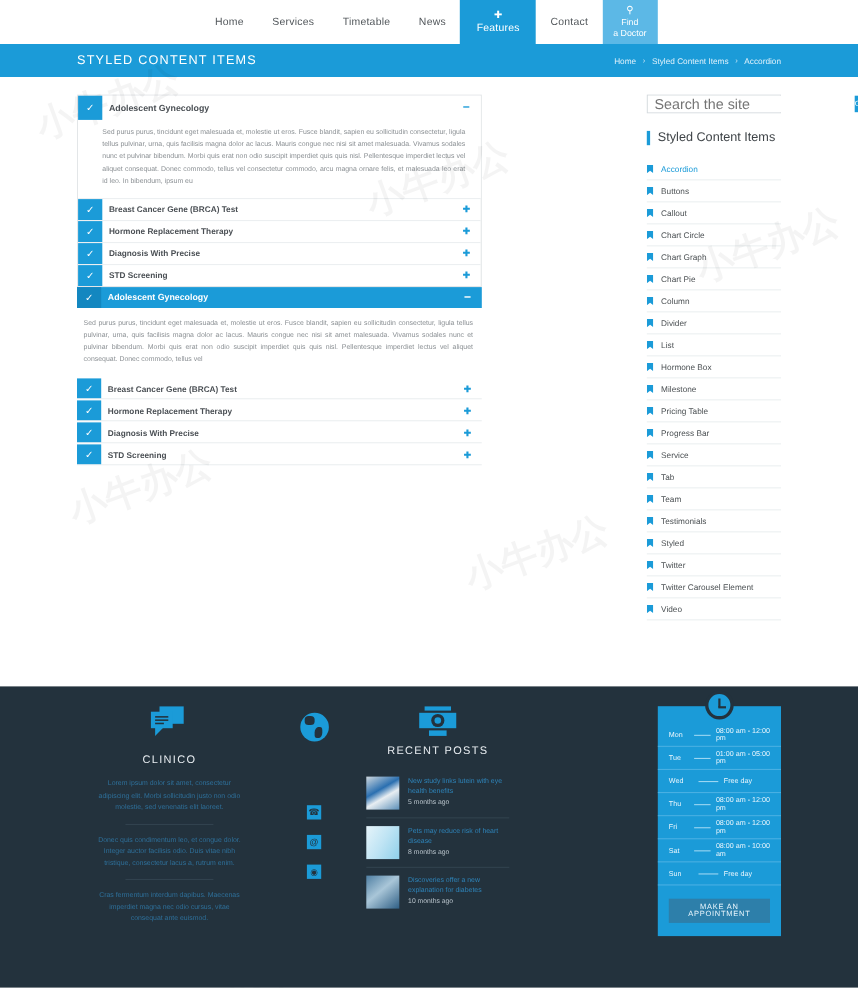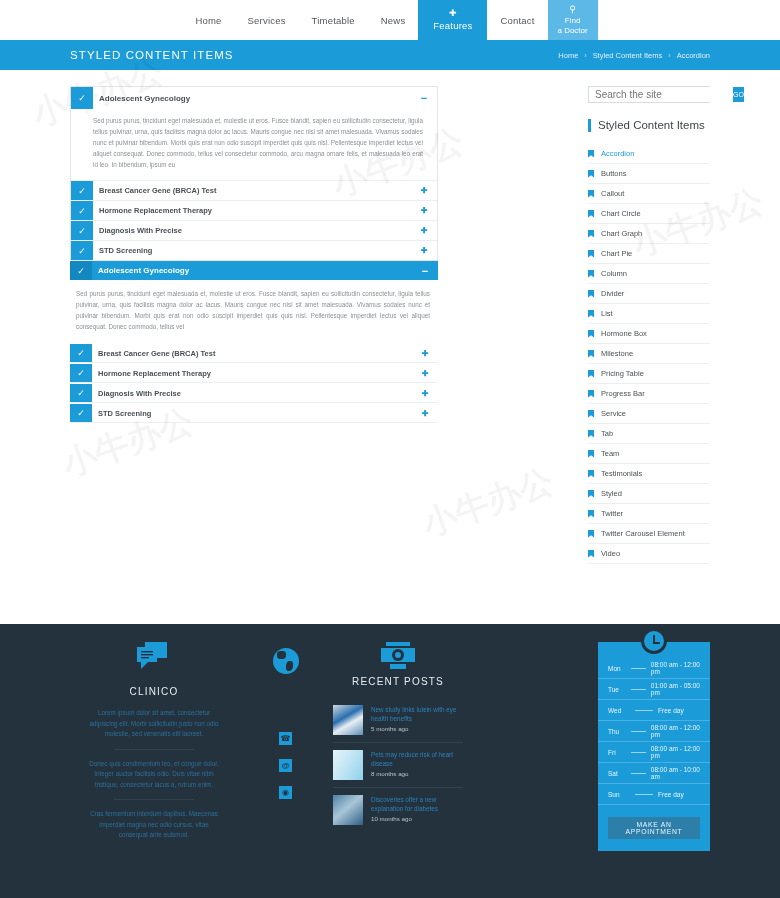--- a/index.html
+++ b/index.html
@@ -85,21 +85,21 @@
                line-height: 11px; color: #8b9094; text-align: justify; }
   .acc2-row { display: flex; align-items: stretch; height: 19px;
               border-bottom: 1px solid #eceff1; cursor: pointer;
               margin-bottom: 1px; }
   .acc2-row .acc-lbl { font-size: 7.5px; }
 
   
   .search-box { display: flex; height: 17px; border: 1px solid #d8dde0;
                 margin-bottom: 16px; }
   .search-box input { flex: 1; border: 0; outline: 0; padding: 0 6px;
-                      font-size: 10px; color: #9aa0a4;
+                      font-size: 13px; color: #9aa0a4;
                       font-family: "Liberation Sans", sans-serif; }
   .search-go { width: 22px; background: #1b9bd8; color: #fff;
                display: flex; align-items: center; justify-content: center;
                font-size: 7px; cursor: pointer; }
   .side-title { font-size: 11.5px; color: #3f4448; font-weight: normal;
                 padding-left: 7px; border-left: 3px solid #1b9bd8;
                 line-height: 13px; margin-bottom: 12px; }
   .side-item { display: flex; align-items: center; height: 20px;
                border-bottom: 1px solid #eceff1; font-size: 7.5px;
                color: #4c5154; cursor: pointer; }

